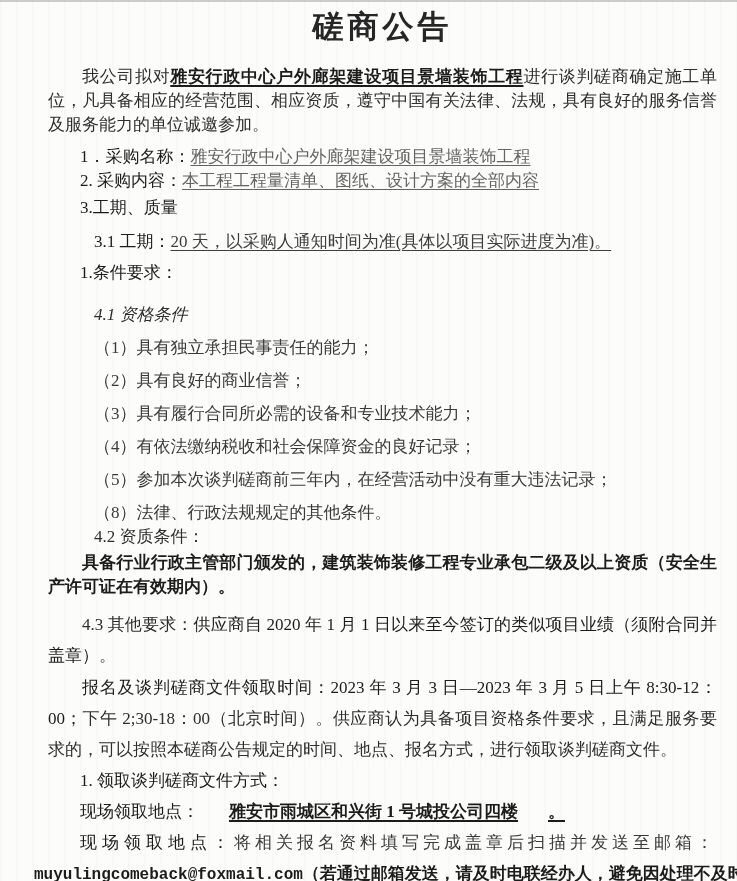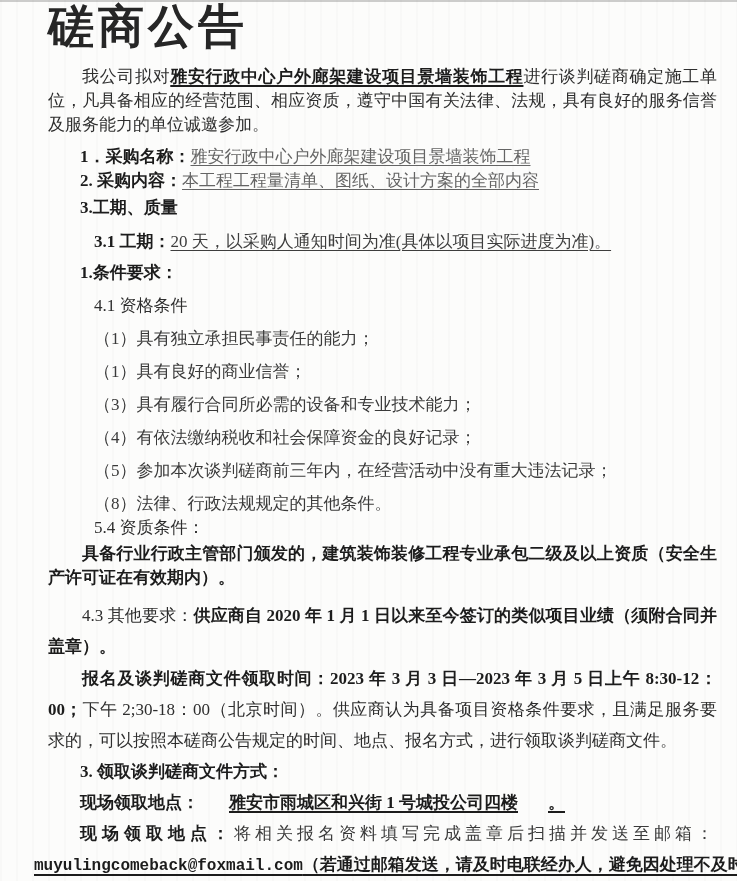--- a/index.html
+++ b/index.html
@@ -14,37 +14,37 @@
     overflow:hidden;
     box-sizing:border-box;
     padding:0 20px 0 48px;
   }
   .page::before{
     content:"";position:absolute;left:0;top:0;width:100%;height:2px;
     background:rgba(60,60,60,0.25);
   }
   .doc-title{
     margin:6px 0 8px 0;
-    font-size:46px;line-height:42px;
-    font-weight:bold;letter-spacing:4px;color:#262626;
+    font-size:31px;line-height:42px;
+    font-weight:bold;text-align:center;letter-spacing:4px;color:#262626;
   }
   p,.row{margin:0;font-size:17px;line-height:24px;text-align:justify;text-justify:inter-character;}
   .intro{margin-top:17px;text-indent:34px;}
-  .b{font-weight:bold;color:#1c1c1c;}
+  .b{font-weight:normal;color:#1c1c1c;}
   .u-bold{font-weight:bold;color:#1c1c1c;text-decoration:underline;text-underline-offset:3px;text-decoration-thickness:2px;}
   .u-faded{color:#646464;text-decoration:underline;text-underline-offset:3px;text-decoration-thickness:1px;}
   .u-dark{color:#3d3d3d;text-decoration:underline;text-underline-offset:3px;text-decoration-thickness:1px;}
   .lv1{margin-left:32px;}
   .lv2{margin-left:46px;}
   .item12{margin-top:8px;}
   .sec3{margin-top:3px;}
   .gap10{margin-top:10px;}
   .gap8{margin-top:8px;}
   .gap7{margin-top:7px;}
-  .gap9{margin-top:9px;}
+  .gap9{margin-top:18px;font-style:italic;}
   .cond{margin-top:9px;color:#3a3a3a;}
   .credential{margin-top:2px;text-indent:34px;font-weight:bold;color:#1c1c1c;}
   .para-lo{line-height:31px;}
   .other43{margin-top:10px;text-indent:34px;}
   .registration{margin-top:1px;text-indent:34px;}
   .sec5-title{line-height:31px;}
   .onsite,.online{line-height:31px;}
   .blankpad-l{padding-left:30px;}
   .blankpad-r{padding-right:18px;}
   .ls-label{letter-spacing:5px;}
@@ -73,35 +73,35 @@
   <p class="row lv1 sec3 b">3.工期、质量</p>
 
   <p class="row lv2 gap10"><span class="b">3.1 工期：</span><span class="u-dark">20 天，以采购人通知时间为准(具体以项目实际进度为准)。</span></p>
 
 
   <p class="row lv1 gap7 b">1.条件要求：</p>
 
   <p class="row lv2 gap9">4.1 资格条件</p>
 
   <p class="row lv2 cond">（1）具有独立承担民事责任的能力；</p>
-  <p class="row lv2 cond">（1）具有良好的商业信誉；</p>
+  <p class="row lv2 cond">（2）具有良好的商业信誉；</p>
   <p class="row lv2 cond">（3）具有履行合同所必需的设备和专业技术能力；</p>
   <p class="row lv2 cond">（4）有依法缴纳税收和社会保障资金的良好记录；</p>
   <p class="row lv2 cond">（5）参加本次谈判磋商前三年内，在经营活动中没有重大违法记录；</p>
   <p class="row lv2 cond">（8）法律、行政法规规定的其他条件。</p>
 
-  <p class="row lv2">5.4 资质条件：</p>
+  <p class="row lv2">4.2 资质条件：</p>
 
   <p class="row credential">具备行业行政主管部门颁发的，建筑装饰装修工程专业承包二级及以上资质（安全生产许可证在有效期内）。</p>
 
   <p class="row para-lo other43"><span>4.3 其他要求：</span><span class="b">供应商自 2020 年 1 月 1 日以来至今签订的类似项目业绩（须附合同并盖章）。</span></p>
 
   <p class="row para-lo registration"><span class="b">报名及谈判磋商文件领取时间：</span><span class="b">2023 年 3 月 3 日—2023 年 3 月 5 日上午 8:30-12：00；</span><span>下午 2;30-18：00（北京时间）。供应商认为具备项目资格条件要求，且满足服务要求的，可以按照本磋商公告规定的时间、地点、报名方式，进行领取谈判磋商文件。</span></p>
 
-  <p class="row lv1 sec5-title b">3. 领取谈判磋商文件方式：</p>
+  <p class="row lv1 sec5-title b">1. 领取谈判磋商文件方式：</p>
 
   <p class="row lv1 onsite"><span class="b">现场领取地点：</span><span class="u-bold"><span class="blankpad-l">雅安市雨城区和兴街 1 号城投公司四楼</span><span class="blankpad-l blankpad-r">。</span></span></p>
 
   <p class="row lv1 online"><span class="b ls-label">现场领取地点：</span><span class="ls-text">将相关报名资料填写完成盖章后扫描并发送至邮箱：</span></p>
 
   <p class="row email-line"><span class="email-mono">muyulingcomeback@foxmail.com</span><span>（若通过邮箱发送，请及时电联经办人，避免因处理不及时导</span></p>
 
 </div>
 
 </body></html>

